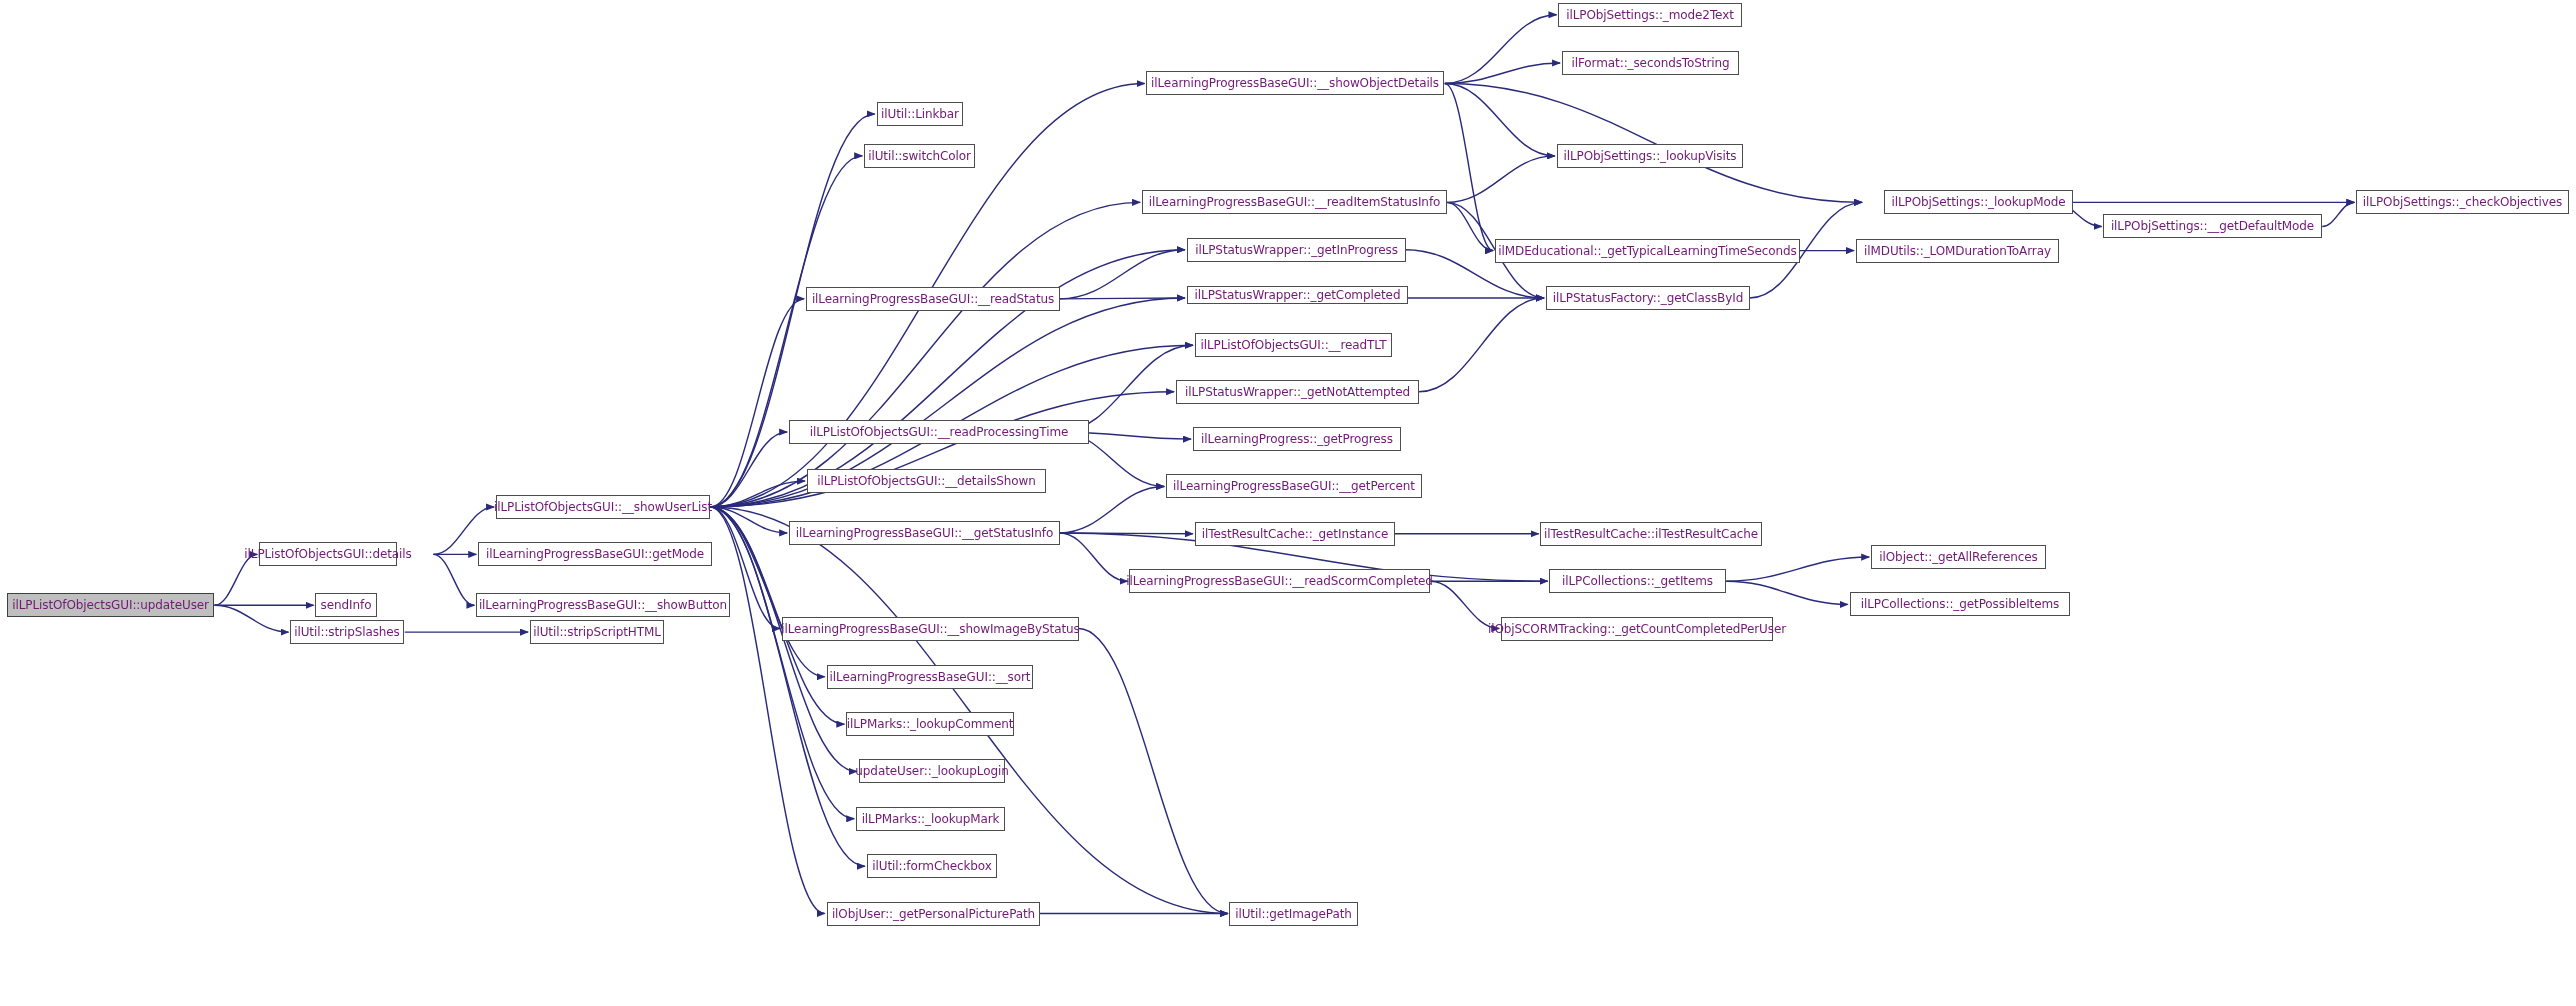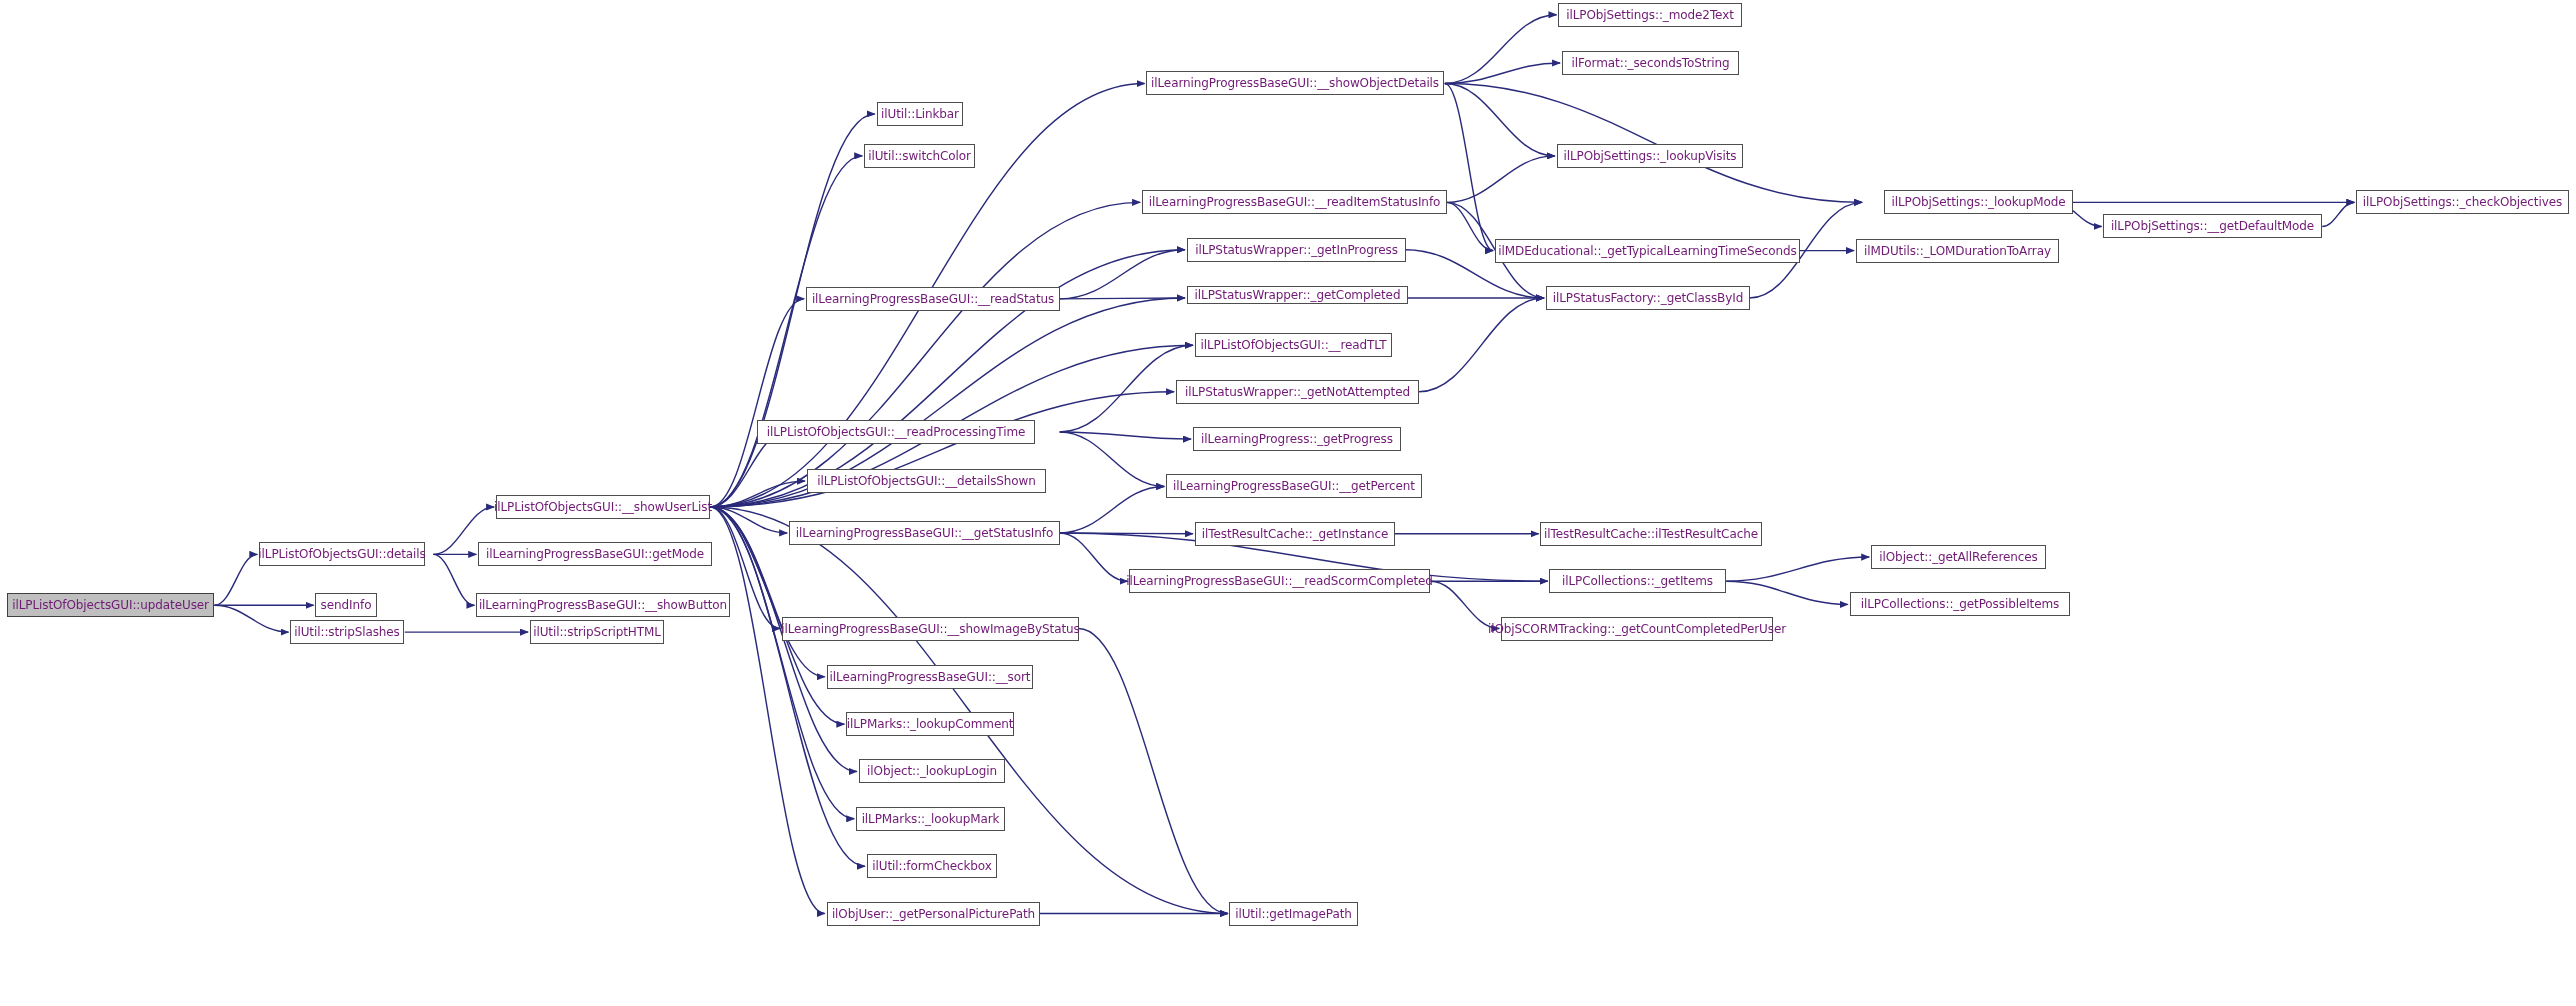--- a/index.html
+++ b/index.html
@@ -96,37 +96,37 @@
         <path d="M1601,650.5 C1656.02,650.5 1676.98,650.5 1732,650.5" marker-end="url(#arrow)"></path>
         <path d="M1601,650.5 C1633.34,650.5 1645.66,703.5 1678,703.5" marker-end="url(#arrow)"></path>
         <path d="M1932,650.5 C1999.2,650.5 2024.8,623.5 2092,623.5" marker-end="url(#arrow)"></path>
         <path d="M1932,650.5 C1989.12,650.5 2010.88,676.5 2068,676.5" marker-end="url(#arrow)"></path>
         <path d="M1163,1022.5 C1251.62,1022.5 1285.38,1022.5 1374,1022.5" marker-end="url(#arrow)"></path>
         <path d="M1207,703.5 C1277.14,703.5 1303.86,1022.5 1374,1022.5" marker-end="url(#arrow)"></path>
       </g>
   </svg>
   <div id="node-layer">
       <div class="node hl" style="left: 7.1px; top: 593px; width: 207px; height: 24px;">ilLPListOfObjectsGUI::updateUser</div>
-      <div class="node" style="left: 259px; top: 542px; width: 166px; height: 24px;">ilLPListOfObjectsGUI::details</div>
+      <div class="node" style="left: 259px; top: 542px; width: 138px; height: 24px;">ilLPListOfObjectsGUI::details</div>
       <div class="node" style="left: 315px; top: 593px; width: 62px; height: 24px;">sendInfo</div>
       <div class="node" style="left: 290px; top: 620px; width: 114px; height: 24px;">ilUtil::stripSlashes</div>
       <div class="node" style="left: 530px; top: 620px; width: 134px; height: 24px;">ilUtil::stripScriptHTML</div>
       <div class="node" style="left: 478px; top: 542px; width: 234px; height: 24px;">ilLearningProgressBaseGUI::getMode</div>
       <div class="node" style="left: 476px; top: 593px; width: 254px; height: 24px;">ilLearningProgressBaseGUI::__showButton</div>
       <div class="node" style="left: 496px; top: 495px; width: 214px; height: 24px;">ilLPListOfObjectsGUI::__showUserList</div>
       <div class="node" style="left: 877px; top: 102px; width: 86px; height: 24px;">ilUtil::Linkbar</div>
       <div class="node" style="left: 864px; top: 144px; width: 111px; height: 24px;">ilUtil::switchColor</div>
       <div class="node" style="left: 806px; top: 287px; width: 254px; height: 24px;">ilLearningProgressBaseGUI::__readStatus</div>
-      <div class="node" style="left: 757px; top: 420px; width: 278px; height: 24px;">ilLPListOfObjectsGUI::__readProcessingTime</div>
+      <div class="node" style="left: 789px; top: 420px; width: 300px; height: 24px;">ilLPListOfObjectsGUI::__readProcessingTime</div>
       <div class="node" style="left: 807px; top: 469px; width: 239px; height: 24px;">ilLPListOfObjectsGUI::__detailsShown</div>
       <div class="node" style="left: 789px; top: 521px; width: 271px; height: 24px;">ilLearningProgressBaseGUI::__getStatusInfo</div>
       <div class="node" style="left: 782px; top: 617px; width: 297px; height: 24px;">ilLearningProgressBaseGUI::__showImageByStatus</div>
       <div class="node" style="left: 827px; top: 665px; width: 206px; height: 24px;">ilLearningProgressBaseGUI::__sort</div>
       <div class="node" style="left: 846px; top: 712px; width: 168px; height: 24px;">ilLPMarks::_lookupComment</div>
-      <div class="node" style="left: 859px; top: 759px; width: 146px; height: 24px;">ilObject::_lookupLogin</div>
+      <div class="node" style="left: 859px; top: 759px; width: 146px; height: 24px;">updateUser::_lookupLogin</div>
       <div class="node" style="left: 856px; top: 807px; width: 149px; height: 24px;">ilLPMarks::_lookupMark</div>
       <div class="node" style="left: 867px; top: 854px; width: 130px; height: 24px;">ilUtil::formCheckbox</div>
       <div class="node" style="left: 827px; top: 902px; width: 213px; height: 24px;">ilObjUser::_getPersonalPicturePath</div>
       <div class="node" style="left: 1146px; top: 71px; width: 298px; height: 24px;">ilLearningProgressBaseGUI::__showObjectDetails</div>
       <div class="node" style="left: 1142px; top: 190px; width: 305px; height: 24px;">ilLearningProgressBaseGUI::__readItemStatusInfo</div>
       <div class="node" style="left: 1187px; top: 238px; width: 219px; height: 24px;">ilLPStatusWrapper::_getInProgress</div>
       <div class="node" style="left: 1187px; top: 286px; width: 221px; height: 18px;">ilLPStatusWrapper::_getCompleted</div>
       <div class="node" style="left: 1195px; top: 333px; width: 197px; height: 24px;">ilLPListOfObjectsGUI::__readTLT</div>
       <div class="node" style="left: 1176px; top: 380px; width: 243px; height: 24px;">ilLPStatusWrapper::_getNotAttempted</div>
       <div class="node" style="left: 1193px; top: 427px; width: 208px; height: 24px;">ilLearningProgress::_getProgress</div>

